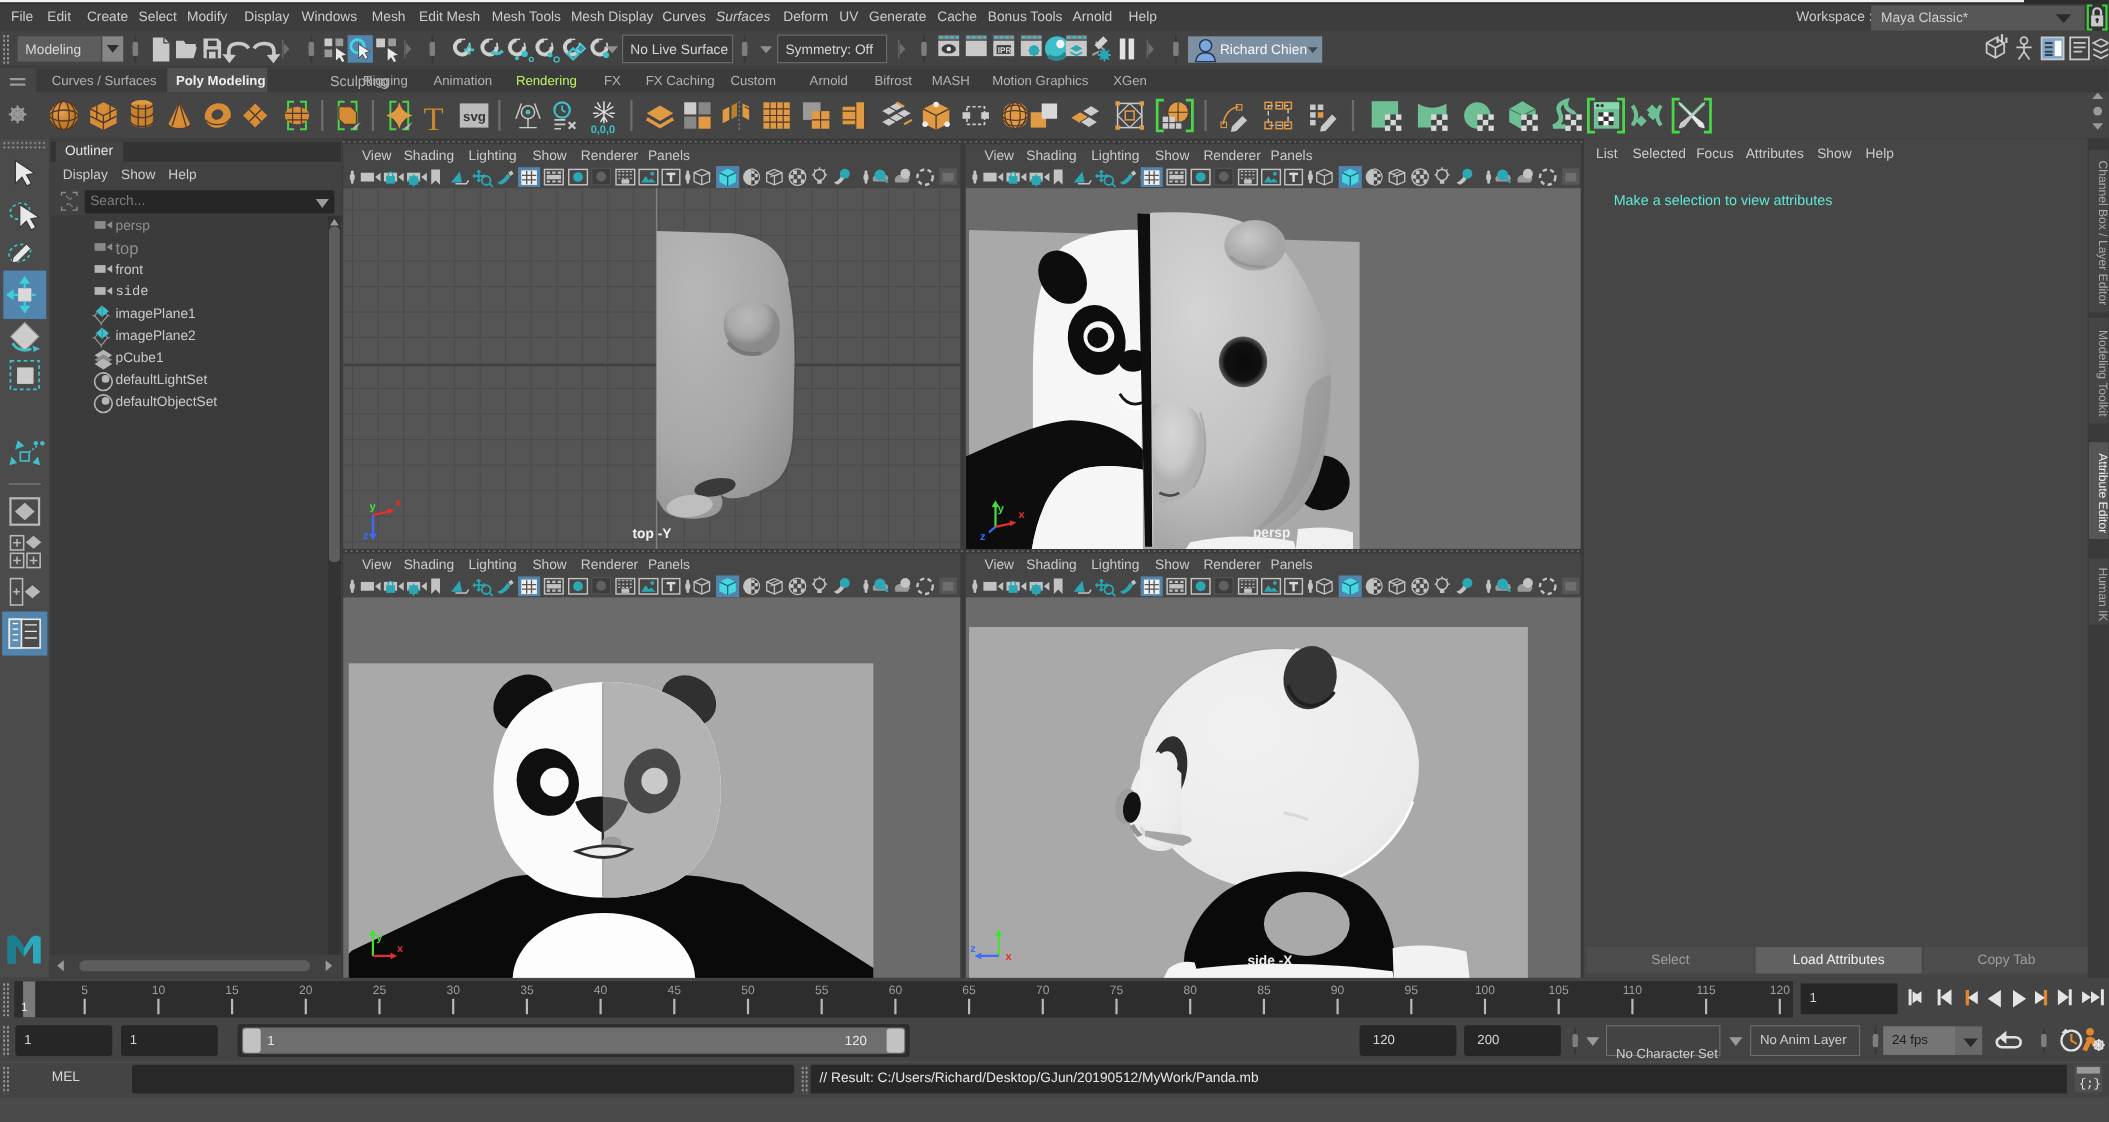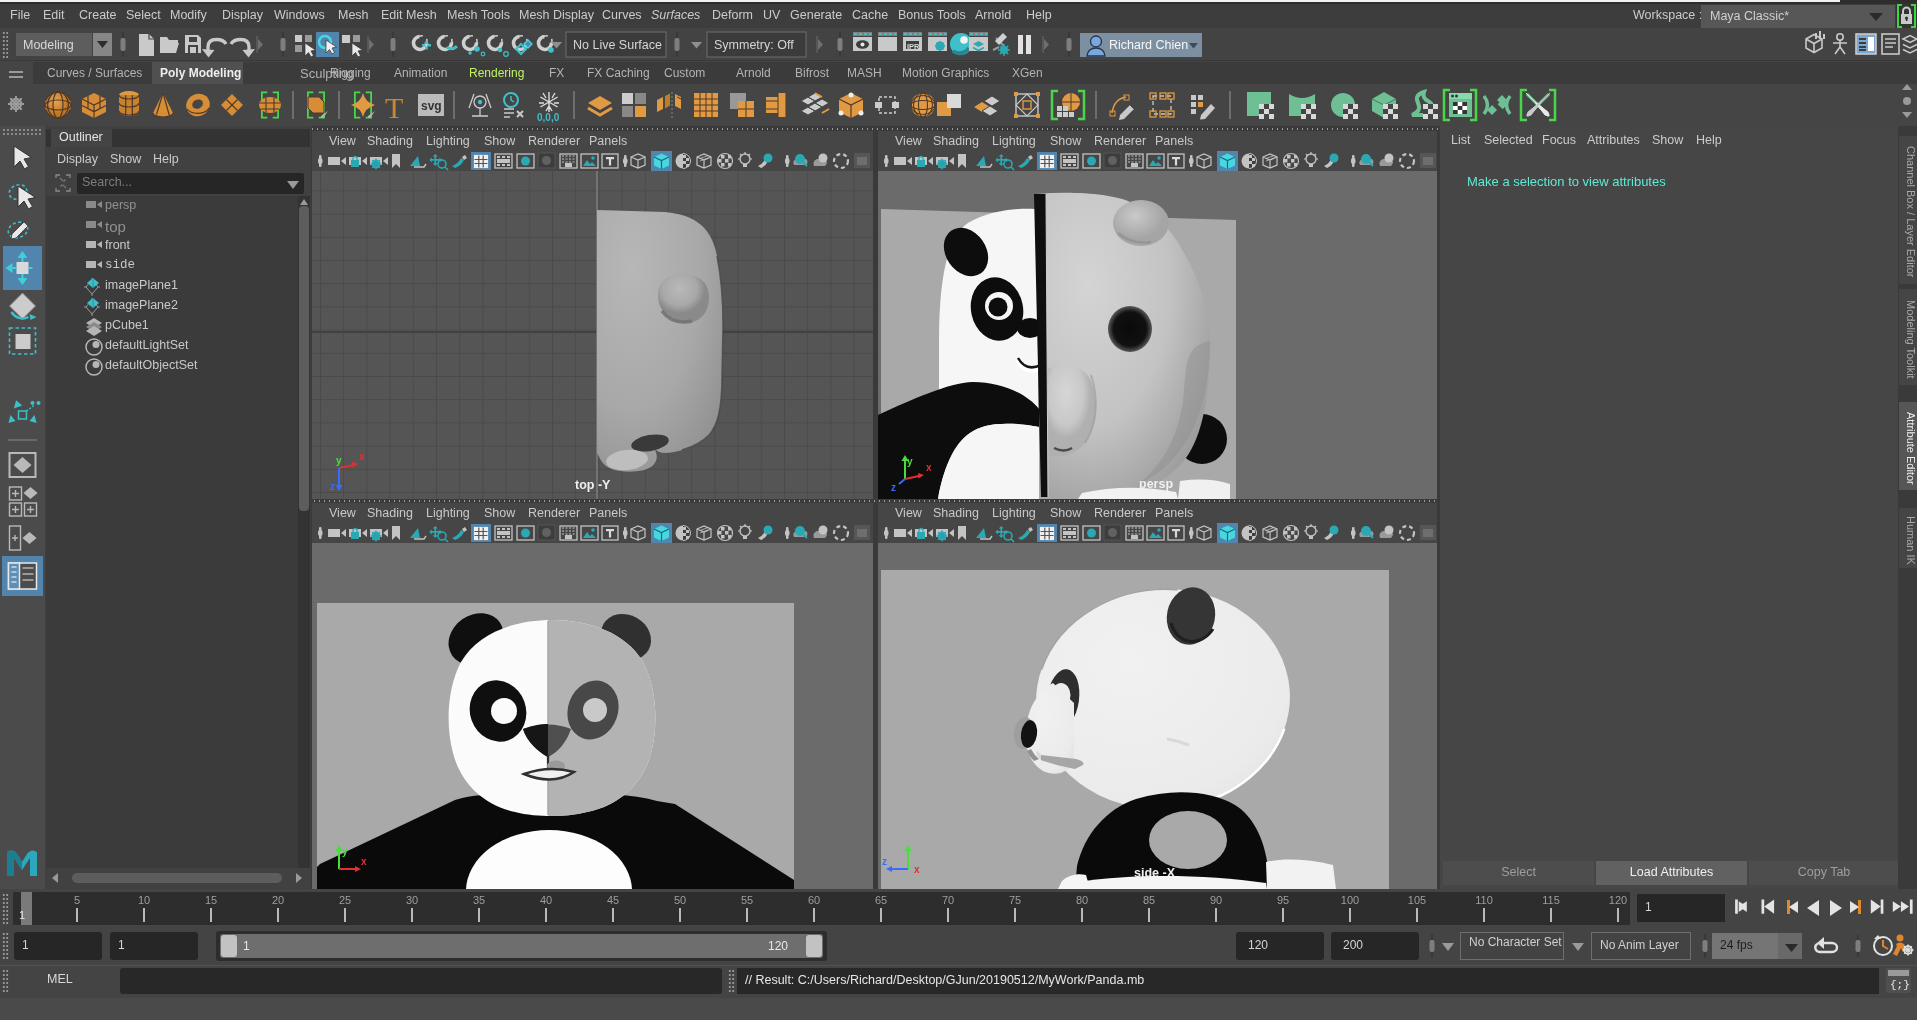--- a/index.html
+++ b/index.html
@@ -1209,21 +1209,21 @@
 <div class="abs" style="left:768px;top:939px;color:#e8e8e8;font-size:12px;">120</div>
 <div class="abs" style="left:1236px;top:932px;width:88px;height:28px;background:#262626;border-radius:3px;color:#d5d5d5;font-size:12px;padding:6px 0 0 12px;">120</div>
 <div class="abs" style="left:1331px;top:932px;width:88px;height:28px;background:#262626;border-radius:3px;color:#d5d5d5;font-size:12px;padding:6px 0 0 12px;">200</div>
 <svg class="abs" style="left:1425px;top:932px" width="14" height="28">
       <line x1="7" y1="2" x2="7" y2="26" stroke="#363636" stroke-width="1.5"></line>
       <rect x="4.5" y="8" width="5" height="12" rx="2" fill="#7e7e7e"></rect>
     </svg>
 <svg class="abs" style="left:1440px;top:940px" width="18" height="14">
       <path d="M2,3 l12,0 -6,8z" fill="#9a9a9a"></path>
     </svg>
-<div class="abs" style="left:1460px;top:932px;width:104px;height:28px;background:#434343;border:1px solid #6e6e6e;color:#cfcfcf;font-size:12px;padding:2px 0 0 8px;">No Character Set</div>
+<div class="abs" style="left:1460px;top:932px;width:104px;height:28px;background:#434343;border:1px solid #6e6e6e;color:#cfcfcf;font-size:12px;padding:18px 0 0 8px;">No Character Set</div>
 <svg class="abs" style="left:1570px;top:940px" width="18" height="14">
       <path d="M2,3 l12,0 -6,8z" fill="#9a9a9a"></path>
     </svg>
 <div class="abs" style="left:1591px;top:932px;width:100px;height:28px;background:#434343;border:1px solid #6e6e6e;color:#cfcfcf;font-size:12px;padding:5px 0 0 8px;">No Anim Layer</div>
 <svg class="abs" style="left:1698px;top:932px" width="14" height="28">
       <line x1="7" y1="2" x2="7" y2="26" stroke="#363636" stroke-width="1.5"></line>
       <rect x="4.5" y="8" width="5" height="12" rx="2" fill="#7e7e7e"></rect>
     </svg>
 <div class="abs" style="left:1712px;top:933px;width:66px;height:26px;background:#757575;color:#1e1e1e;font-size:12px;padding:5px 0 0 8px;">24 fps</div>
 <div class="abs" style="left:1778px;top:933px;width:24px;height:26px;background:#696969"></div>

